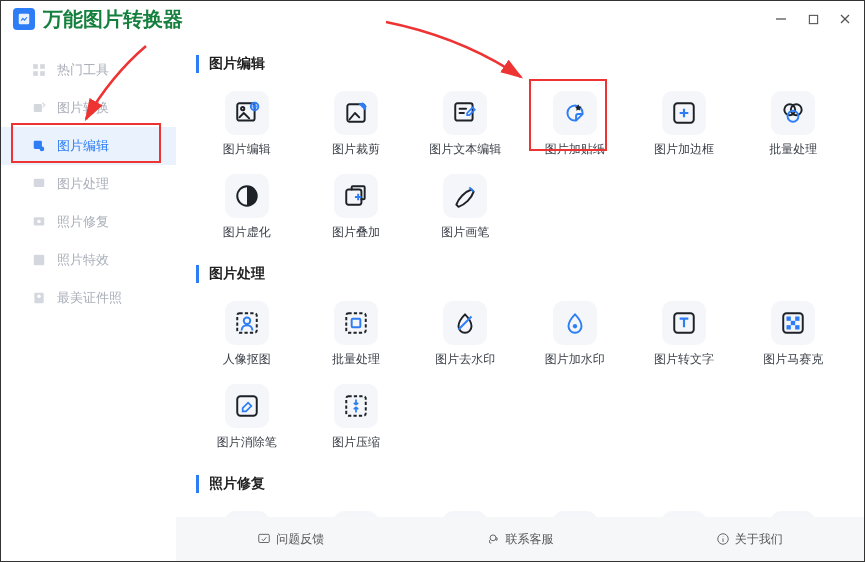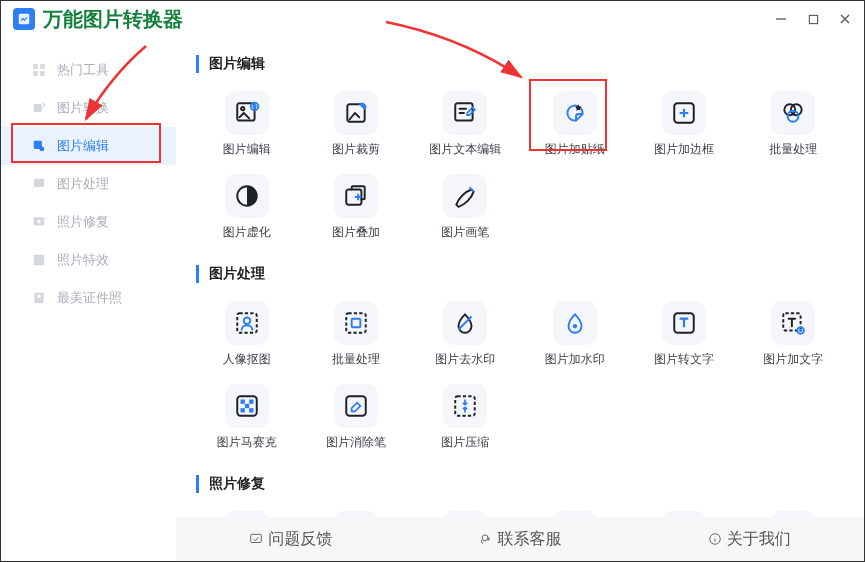--- a/index.html
+++ b/index.html
@@ -97,21 +97,21 @@
   }
   .arrow { position: absolute; pointer-events: none; }
   .bottom-bar {
     position: absolute;
     bottom: 0; left: 0; right: 0;
     height: 44px;
     background: #f6f7f9;
     display: flex;
     align-items: center;
     justify-content: space-around;
-    font-size: 16px;
+    font-size: 12px;
     color: #555;
   }
   .bottom-item { display: flex; align-items: center; gap: 5px; cursor: pointer; }
   svg { display: block; }
   .content-scroll {
     height: calc(100% - 44px);
     overflow: hidden;
   }
 </style>
 </head>
@@ -350,31 +350,20 @@
             <div class="tool-label">图片加水印</div>
           </div>
           <div class="tool">
             <div class="tool-icon">
               <svg width="26" height="26" viewBox="0 0 24 24">
                 <rect x="3" y="3" width="18" height="18" rx="3" stroke="#1d2228" stroke-width="1.8" fill="none" stroke-linecap="round" stroke-linejoin="round"></rect>
                 <path d="M8 8h8M12 8v8" stroke="#2d7df6" stroke-width="2"></path>
               </svg>
             </div>
             <div class="tool-label">图片转文字</div>
-          </div>
-          <div class="tool">
-            <div class="tool-icon">
-              <svg width="26" height="26" viewBox="0 0 24 24">
-                <rect x="3" y="3" width="16" height="16" rx="2" stroke="#1d2228" stroke-width="1.8" stroke-dasharray="3 2" fill="none"></rect>
-                <path d="M8 8h6M11 8v7" stroke="#1d2228" stroke-width="1.8" fill="none" stroke-linecap="round" stroke-linejoin="round"></path>
-                <circle cx="19" cy="19" r="3" stroke="#2d7df6" stroke-width="1.6" fill="none"></circle>
-                <path d="M19 17.5v3M17.5 19h3" stroke="#2d7df6" stroke-width="1.4"></path>
-              </svg>
-            </div>
-            <div class="tool-label">图片加文字</div>
           </div>
           <div class="tool">
             <div class="tool-icon">
               <svg width="26" height="26" viewBox="0 0 24 24">
                 <rect x="3" y="3" width="18" height="18" rx="3" stroke="#1d2228" stroke-width="1.8" fill="none" stroke-linecap="round" stroke-linejoin="round"></rect>
                 <rect x="6" y="6" width="4" height="4" fill="#2d7df6"></rect>
                 <rect x="14" y="6" width="4" height="4" fill="#2d7df6"></rect>
                 <rect x="10" y="10" width="4" height="4" fill="#2d7df6"></rect>
                 <rect x="6" y="14" width="4" height="4" fill="#2d7df6"></rect>
                 <rect x="14" y="14" width="4" height="4" fill="#2d7df6"></rect>

